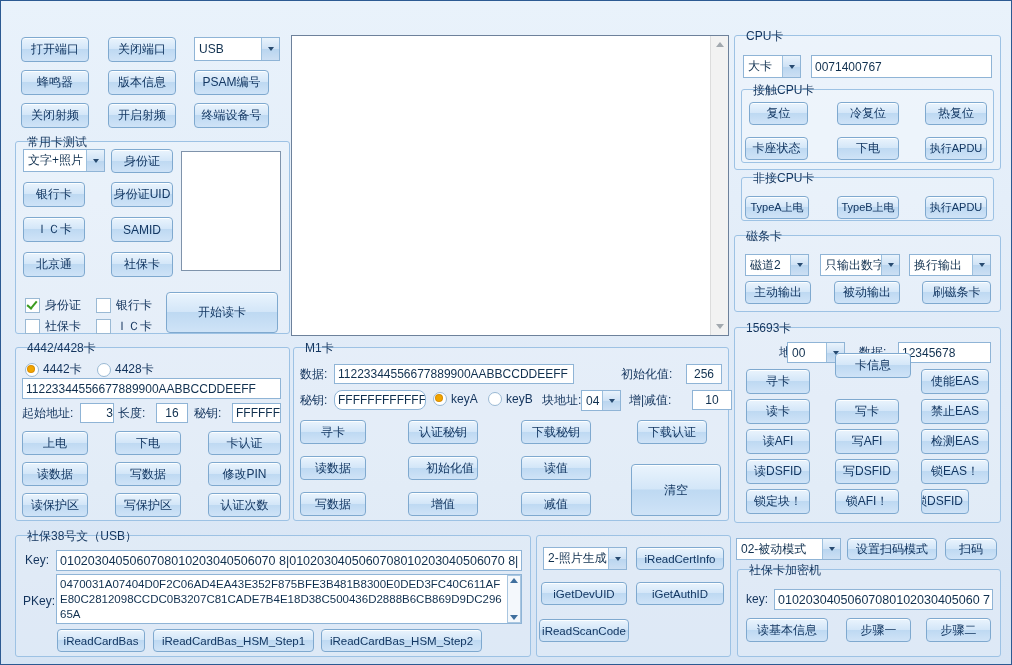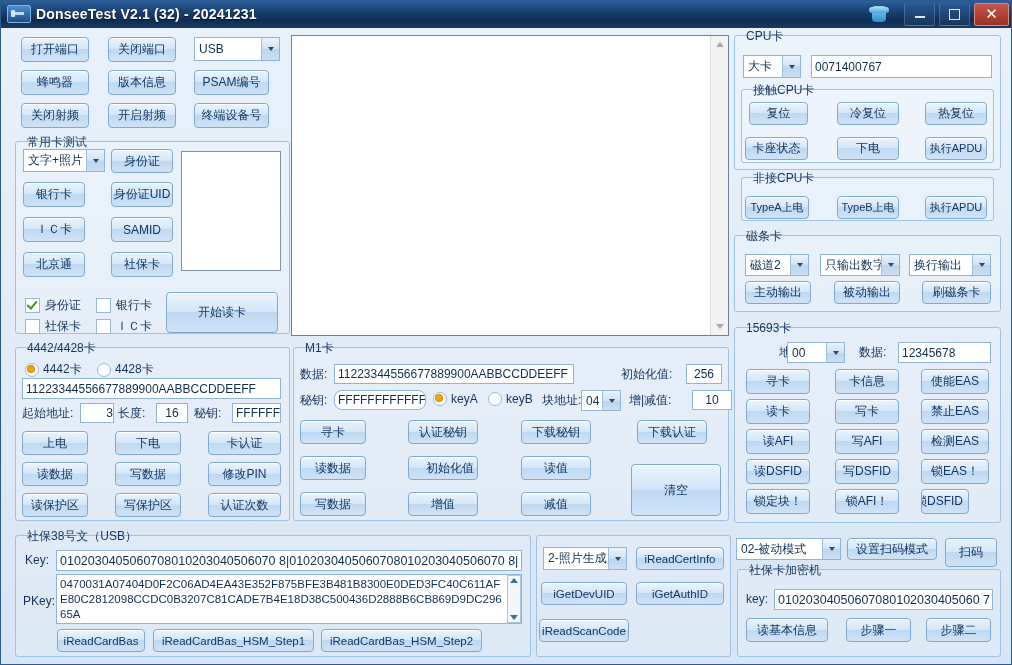--- a/index.html
+++ b/index.html
@@ -260,30 +260,20 @@
     border-left:4px solid transparent;border-right:4px solid transparent;
   }
   .tasb i.u{ border-bottom:5px solid #3f6f9e; }
   .tasb i.d{ border-top:5px solid #3f6f9e; }
 </style>
 </head>
 <body>
 
 <div id="app">
 
-  <div class="titlebar">
-    <div class="title-icon"></div>
-    <div class="title-text">DonseeTest V2.1  (32)  - 20241231</div>
-    <div class="win-btns">
-      <div class="win-logo"></div>
-      <div class="wbtn min"></div>
-      <div class="wbtn max"></div>
-      <div class="wbtn close">✕</div>
-    </div>
-  </div>
 
   <div class="btn" style="left:20px;top:36px;width:68px;height:25px;">打开端口</div>
   <div class="btn" style="left:107px;top:36px;width:68px;height:25px;">关闭端口</div>
   <div class="combo" style="left:193px;top:36px;width:86px;height:24px;">
     <span class="cval">USB</span>
     <span class="carrow">
         <span></span>
       </span>
   </div>
 
@@ -488,21 +478,21 @@
   <div class="combo" style="left:786px;top:341px;width:58px;height:21px;">
     <span class="cval">00</span>
     <span class="carrow">
         <span></span>
       </span>
   </div>
   <div class="lbl" style="left:858px;top:341px;height:20px;">数据:</div>
   <div class="inp" style="left:897px;top:341px;width:93px;height:21px;">12345678</div>
 
   <div class="btn" style="left:745px;top:368px;width:64px;height:25px;">寻卡</div>
-  <div class="btn" style="left:834px;top:368px;width:64px;height:25px;">卡信息</div>
+  <div class="btn" style="left:834px;top:352px;width:76px;height:25px;">卡信息</div>
   <div class="btn" style="left:920px;top:368px;width:68px;height:25px;">使能EAS</div>
 
   <div class="btn" style="left:745px;top:398px;width:64px;height:25px;">读卡</div>
   <div class="btn" style="left:834px;top:398px;width:64px;height:25px;">写卡</div>
   <div class="btn" style="left:920px;top:398px;width:68px;height:25px;">禁止EAS</div>
 
   <div class="btn" style="left:745px;top:428px;width:64px;height:25px;">读AFI</div>
   <div class="btn" style="left:834px;top:428px;width:64px;height:25px;">写AFI</div>
   <div class="btn" style="left:920px;top:428px;width:68px;height:25px;">检测EAS</div>
 
@@ -543,21 +533,21 @@
   <div class="btn" style="left:635px;top:581px;width:88px;height:23px;font-size:11.5px;">iGetAuthID</div>
   <div class="btn" style="left:538px;top:618px;width:90px;height:23px;font-size:11.5px;">iReadScanCode</div>
 
   <div class="combo" style="left:735px;top:537px;width:105px;height:22px;">
     <span class="cval">02-被动模式</span>
     <span class="carrow">
         <span></span>
       </span>
   </div>
   <div class="btn" style="left:846px;top:537px;width:90px;height:22px;">设置扫码模式</div>
-  <div class="btn" style="left:944px;top:537px;width:52px;height:29px;">扫码</div>
+  <div class="btn" style="left:944px;top:537px;width:52px;height:22px;border-radius:6px;">扫码</div>
 
   <div class="group" style="left:736px;top:568px;width:264px;height:88px;">
     <div class="glabel">社保卡加密机</div>
   </div>
   <div class="lbl" style="left:745px;top:588px;height:20px;">key:</div>
   <div class="inp" style="left:773px;top:588px;width:219px;height:21px;font-size:12.5px;">01020304050607080102030405060 7</div>
   <div class="btn" style="left:745px;top:617px;width:82px;height:24px;">读基本信息</div>
   <div class="btn" style="left:845px;top:617px;width:65px;height:24px;">步骤一</div>
   <div class="btn" style="left:925px;top:617px;width:65px;height:24px;">步骤二</div>
 

